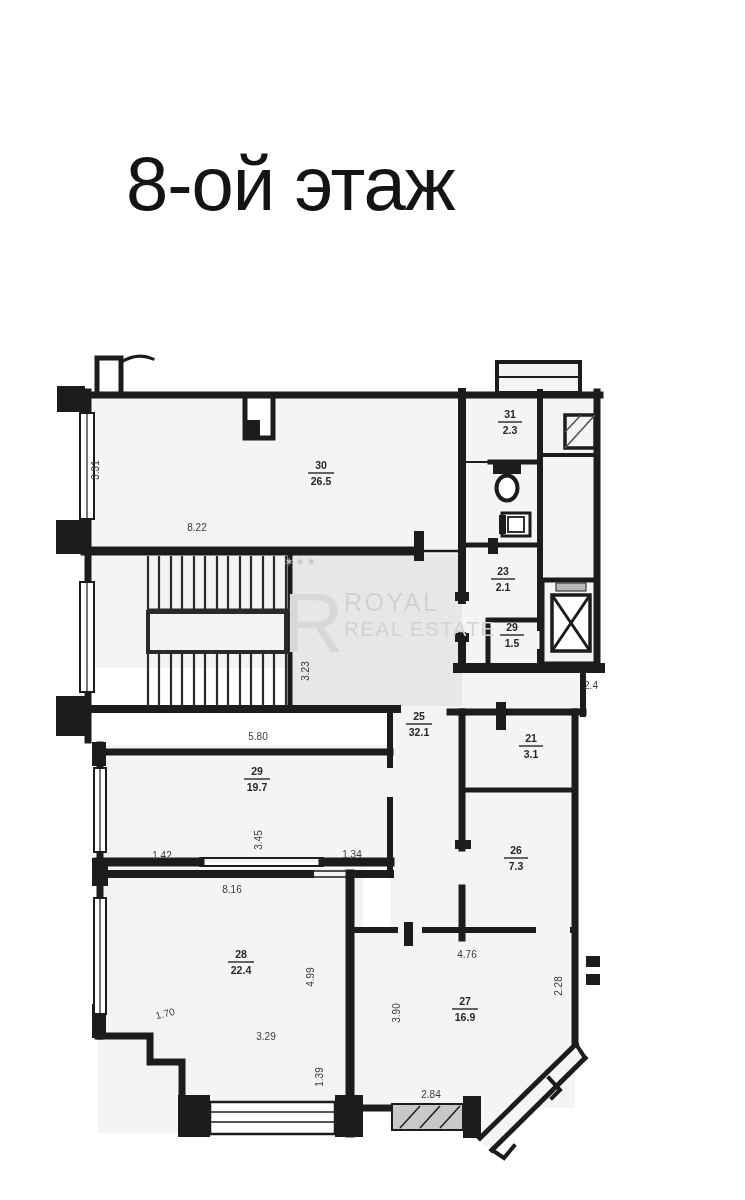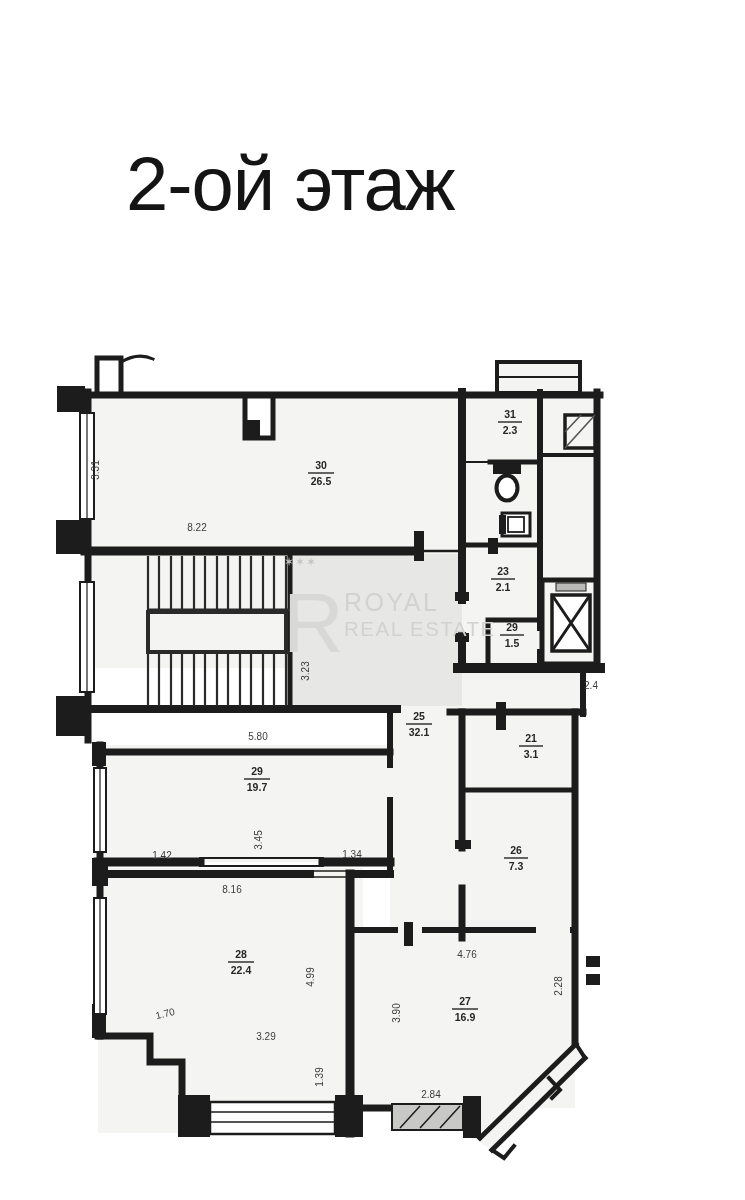--- a/index.html
+++ b/index.html
@@ -7,21 +7,21 @@
   .title{position:absolute;left:126px;top:140px;font-size:76px;letter-spacing:-1px;color:#141414;
          font-family:"Liberation Sans",sans-serif;font-weight:400;white-space:nowrap;}
   svg{position:absolute;left:0;top:0;}
   text{font-family:"Liberation Sans",sans-serif;}
   .wm{pointer-events:none;}
 </style>
 </head>
 <body>
 
 <div class="page">
-  <div class="title">2-ой этаж</div>
+  <div class="title">8-ой этаж</div>
 
   <svg width="745" height="1200" viewBox="0 0 745 1200" xmlns="http://www.w3.org/2000/svg">
 
     <g fill="#f4f4f2" stroke="none">
       <rect x="85" y="392" width="515" height="276"></rect>
       <rect x="458" y="668" width="125" height="44"></rect>
       <rect x="390" y="703" width="72" height="240"></rect>
       <rect x="462" y="712" width="113" height="226"></rect>
       <rect x="98" y="745" width="292" height="117"></rect>
       <rect x="98" y="868" width="265" height="265"></rect>

